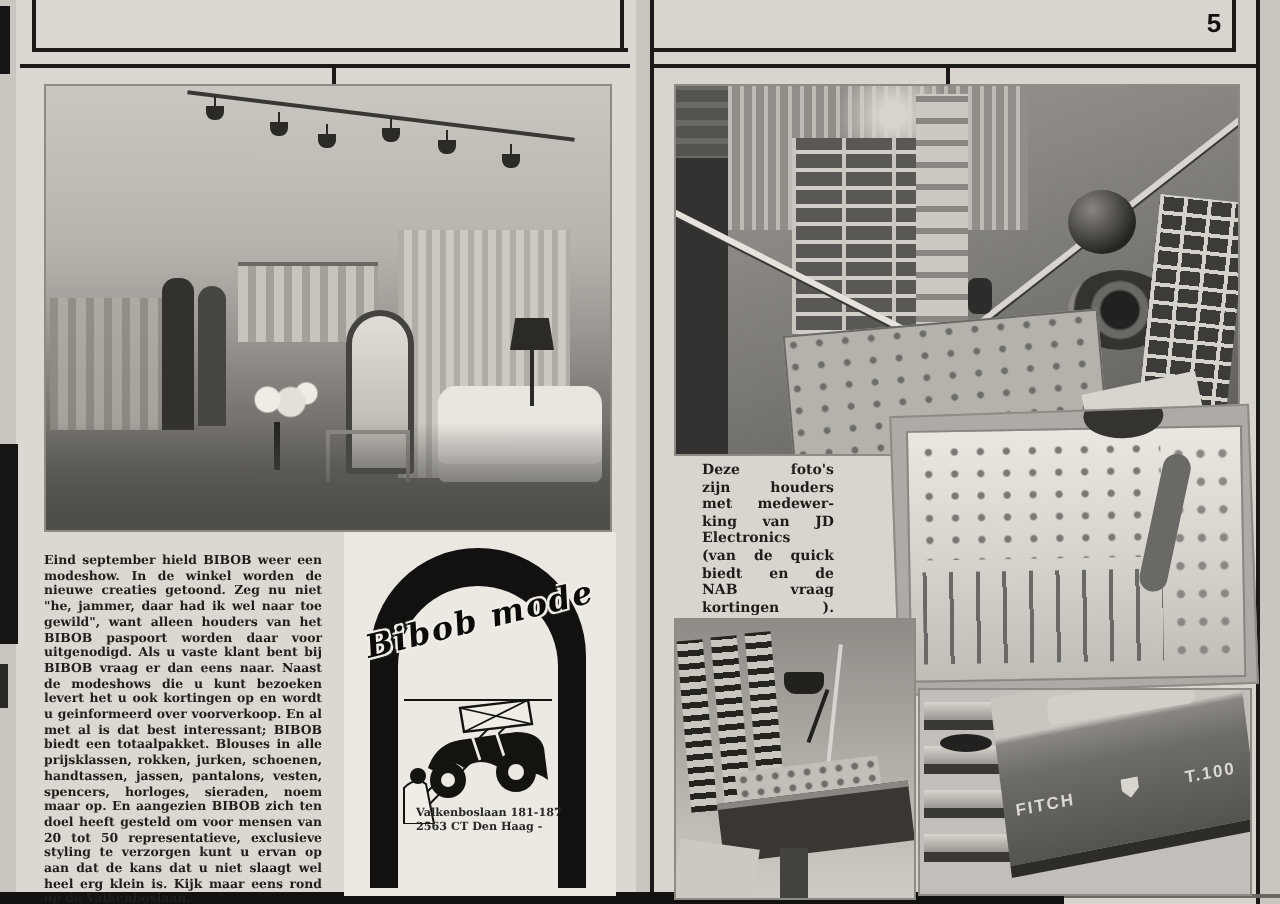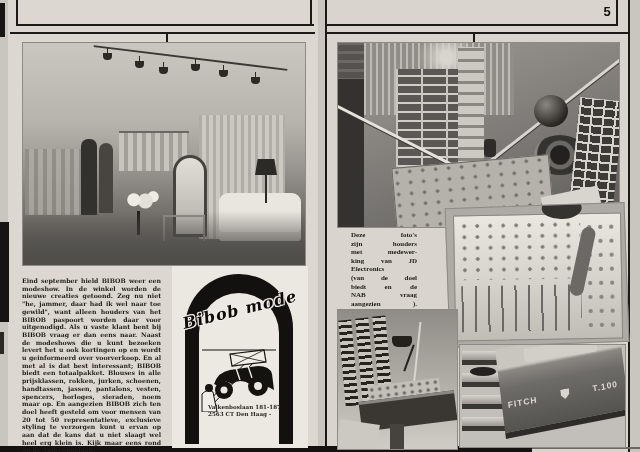--- a/index.html
+++ b/index.html
@@ -43,21 +43,21 @@
   .ph-mixer { left:447px; top:205px; width:180px; height:140px; background:#aeaba6; transform:rotate(-2deg); }
   .ph-desk  { left:337px; top:309px; width:121px; height:141px;
               background:linear-gradient(180deg,#8f8c87 0%,#b3b0aa 55%,#cfccc6 100%); }
   .ph-stack { left:459px; top:344px; width:167px; height:104px; background:#c2bfba; }
   .cartcol { width:13px; height:86px; transform:rotate(-5deg);
              background:repeating-linear-gradient(0deg,#26241f 0 3px,#c9c6c0 3px 6.5px); }
   .slab { left:2px; width:54px; height:14px; background:linear-gradient(180deg,#d8d5cf,#9a9792);
           border-bottom:5px solid #3a3835; }
 
   
-  .caption { left:351px; top:231px; width:66px; color:#1f1d1a;font-family:Liberation Serif, serif; }
+  .caption { left:351px; top:231px; width:66px; color:#1f1d1a; }
   .cap-line { font-size:7px; line-height:8.6px; font-weight:700;
               text-align:justify; text-align-last:justify; }
 
   
   .machine { left:46px; top:4px; width:126px; height:90px; transform:rotate(-11deg) skewX(-4deg);
              transform-origin:left bottom; border-bottom:6px solid #2e2c29;
              background:linear-gradient(180deg,#c9c6c0 0%,#c9c6c0 24%,#8a8783 28%,#6e6c68 48%,#55534f 100%); }
   .machine-row { left:6px; top:52px; width:112px; display:flex; justify-content:space-between; align-items:center;
                  color:#dcd9d3; font:800 8.5px/10px "Liberation Sans", sans-serif; letter-spacing:1px; }
   .shield { width:9px; height:10px; background:#d8d5cf;
@@ -163,24 +163,24 @@
     <div class="abs grid-cart" style="left:236px;top:56px;width:44px;height:118px;transform:rotate(6deg)"></div>
     <div class="abs" style="left:206px;top:148px;width:58px;height:38px;background:#d8d5cf;transform:rotate(-12deg)"></div>
   </div>
 
   <div class="abs caption">
     <div class="cap-line">Deze foto's</div>
     <div class="cap-line">zijn houders</div>
     <div class="cap-line">met medewer-</div>
     <div class="cap-line">king van JD</div>
     <div class="cap-line">Electronics</div>
-    <div class="cap-line">(van de doel</div>
+    <div class="cap-line">(van de quick</div>
     <div class="cap-line">biedt en de</div>
     <div class="cap-line">NAB vraag</div>
-    <div class="cap-line">aangezien ).</div>
+    <div class="cap-line">kortingen ).</div>
   </div>
 
   <div class="abs photo ph-mixer">
     <div class="abs" style="left:6px;top:8px;width:168px;height:126px;background:linear-gradient(180deg,#eae7e1 0%,#d5d2cc 55%,#c0bdb7 100%);border:1px solid #8a8783;transform:rotate(1deg)">
       <div class="abs" style="left:6px;top:6px;width:120px;height:58px;background-image:radial-gradient(circle at 4px 4px,#7b7873 1.4px,rgba(0,0,0,0) 2.2px);background-size:13px 11px"></div>
       <div class="abs" style="left:130px;top:8px;width:34px;height:112px;background-image:radial-gradient(circle at 5px 5px,#8a8783 1.6px,rgba(0,0,0,0) 2.5px);background-size:11px 14px"></div>
       <div class="abs" style="left:6px;top:70px;width:120px;height:46px;background:repeating-linear-gradient(90deg,#6b6965 0 2px,rgba(0,0,0,0) 2px 13.3px)"></div>
     </div>
     <div class="abs" style="left:96px;top:-8px;width:40px;height:22px;background:#35332f;border-radius:50%"></div>
     <div class="abs" style="left:128px;top:22px;width:14px;height:70px;background:#6b6965;border-radius:7px;transform:rotate(14deg)"></div>

